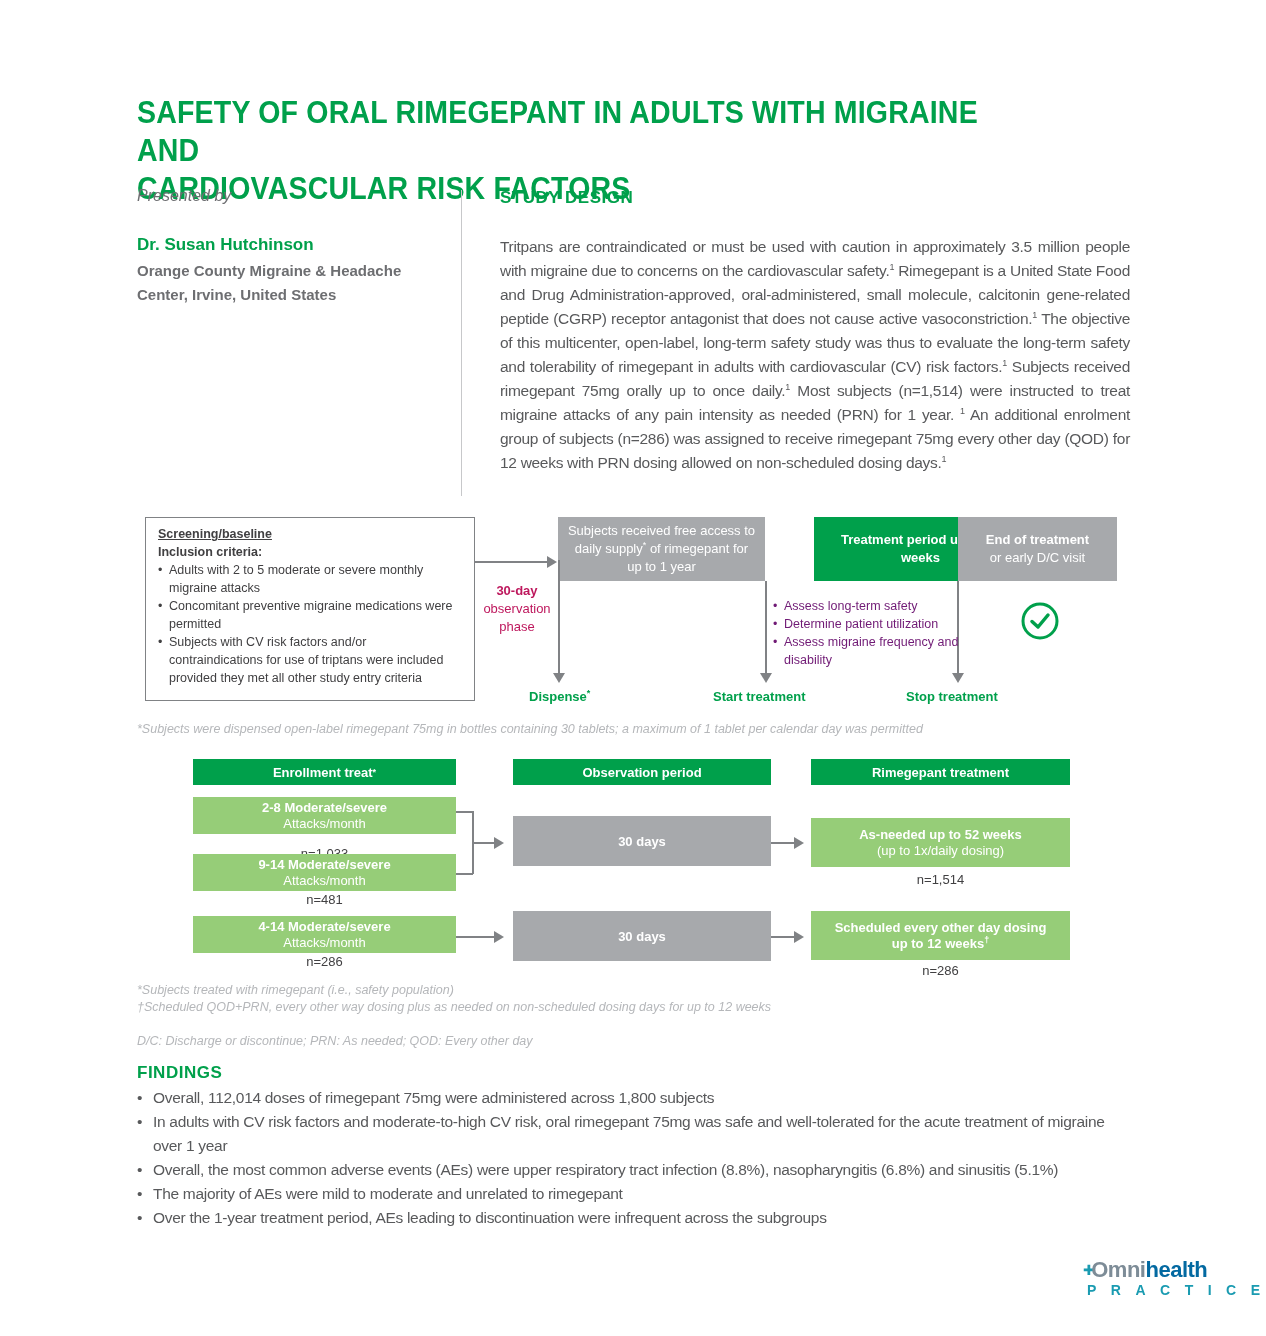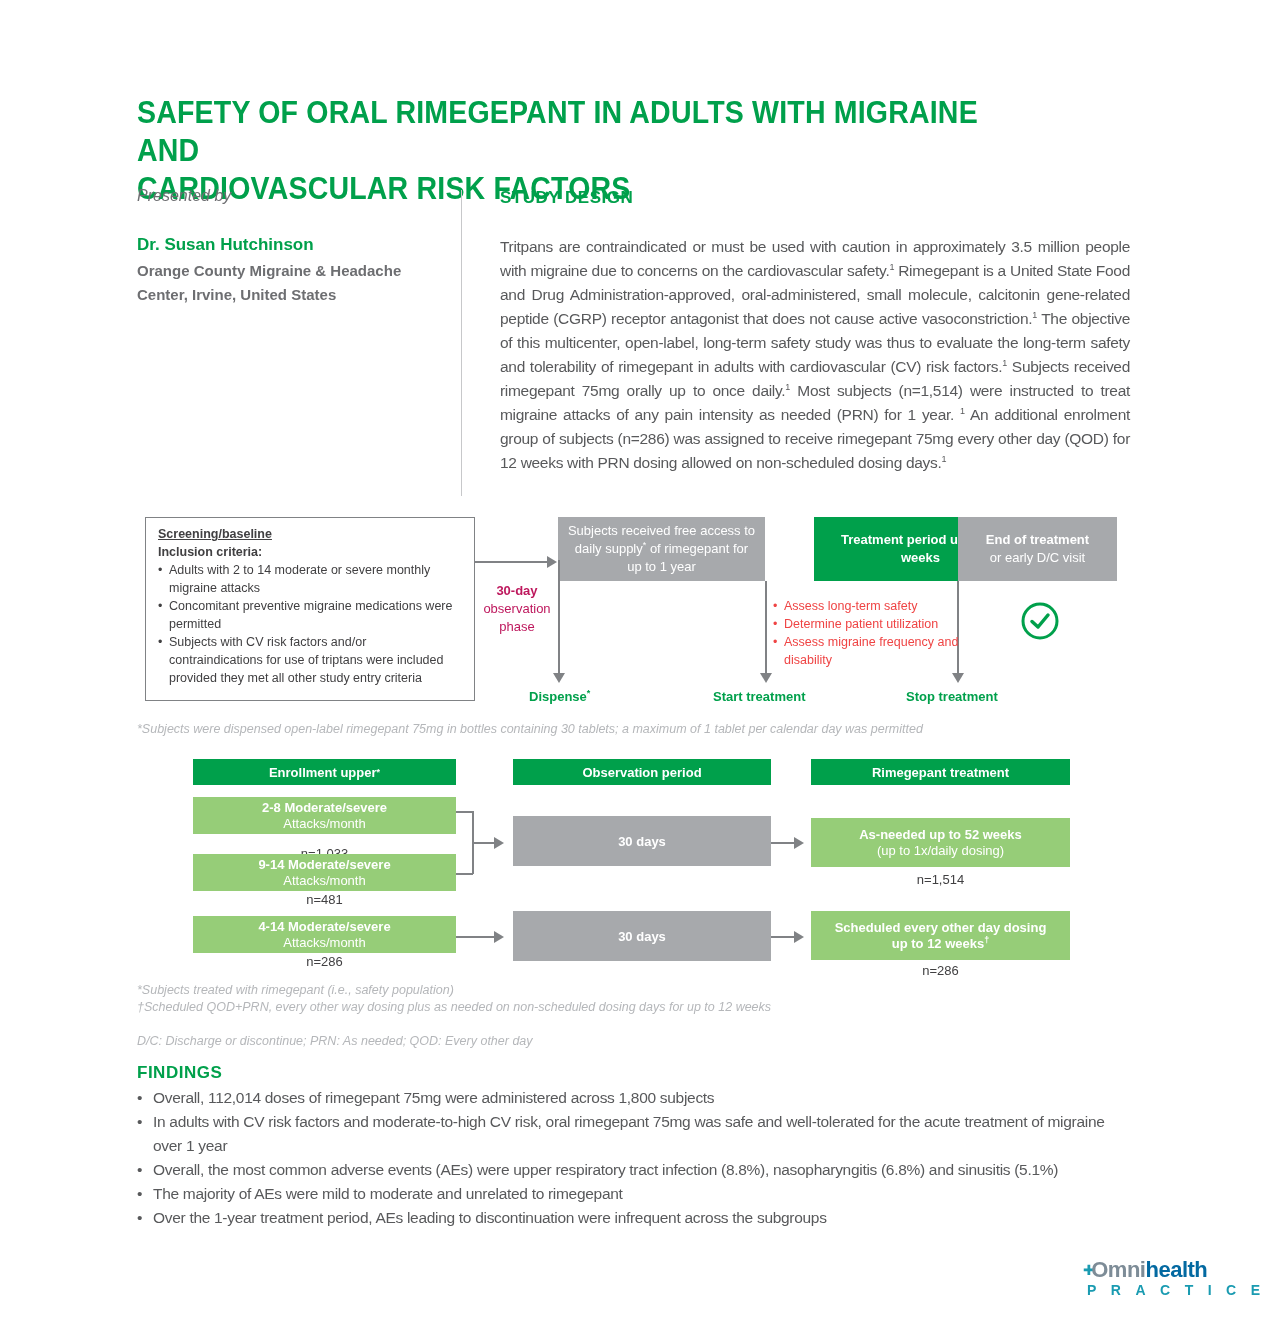--- a/index.html
+++ b/index.html
@@ -29,21 +29,21 @@
   .line-h { background: #808285; height: 1.5px; }
   .line-v { background: #808285; width: 1.5px; }
   .arrow-r { width: 0; height: 0; border-top: 6px solid transparent; border-bottom: 6px solid transparent; border-left: 10px solid #808285; }
   .arrow-d { width: 0; height: 0; border-left: 6px solid transparent; border-right: 6px solid transparent; border-top: 10px solid #808285; }
   .obs-label { left: 478px; top: 582px; width: 78px; text-align: center; font-size: 13px; line-height: 18px; color: #be185d; }
   .obs-label b { display: block; }
   .phase-box { top: 517px; height: 64px; display: flex; flex-direction: column; justify-content: center; align-items: center;
                text-align: center; font-size: 13px; line-height: 18px; color: #fff; box-sizing: border-box; padding: 0 8px; }
   .phase-grey { background: #a7a9ac; }
   .phase-green { background: #00a04b; font-weight: bold; }
-  .assess { left: 773px; top: 597px; width: 190px; font-size: 12.5px; line-height: 18px; color: #ef4444; }
+  .assess { left: 773px; top: 597px; width: 190px; font-size: 12.5px; line-height: 18px; color: #701a75; }
   .assess ul { margin: 0; padding-left: 11px; list-style: none; }
   .assess li { position: relative; }
   .assess li::before { content: "•"; position: absolute; left: -11px; }
   .check { left: 1020px; top: 601px; width: 40px; height: 40px; }
   .milestone { top: 689px; font-size: 13px; font-weight: bold; color: #00a04b; }
   .footnote { font-size: 12.5px; font-style: italic; color: #b5b7ba; line-height: 18px; }
 
   
   .col-head { top: 759px; height: 26px; background: #00a04b; color: #fff; font-weight: bold; font-size: 13px;
               display: flex; align-items: center; justify-content: center; }
@@ -85,21 +85,21 @@
 
 <div class="abs section-h study-h">STUDY DESIGN</div>
 <div class="abs study-body">
   <span>Tritpans are contraindicated or must be used with caution in approximately 3.5 million people with migraine due to concerns on the cardiovascular safety.</span><sup>1</sup><span> Rimegepant is a United State Food and Drug Administration-approved, oral-administered, small molecule, calcitonin gene-related peptide (CGRP) receptor antagonist that does not cause active vasoconstriction.</span><sup>1</sup><span> The objective of this multicenter, open-label, long-term safety study was thus to evaluate the long-term safety and tolerability of rimegepant in adults with cardiovascular (CV) risk factors.</span><sup>1</sup><span> Subjects received rimegepant 75mg orally up to once daily.</span><sup>1</sup><span> Most subjects (n=1,514) were instructed to treat migraine attacks of any pain intensity as needed (PRN) for 1 year. </span><sup>1</sup><span> An additional enrolment group of subjects (n=286) was assigned to receive rimegepant 75mg every other day (QOD) for 12 weeks with PRN dosing allowed on non-scheduled dosing days.</span><sup>1</sup>
 </div>
 
 <div class="abs screen-box">
   <div class="h1">Screening/baseline</div>
   <div class="h2">Inclusion criteria:</div>
   <ul>
-    <li>Adults with 2 to 14 moderate or severe monthly migraine attacks</li>
+    <li>Adults with 2 to 5 moderate or severe monthly migraine attacks</li>
     <li>Concomitant preventive migraine medications were permitted</li>
     <li>Subjects with CV risk factors and/or contraindications for use of triptans were included provided they met all other study entry criteria</li>
   </ul>
 </div>
 
 <div class="abs line-h" style="left:475px; top:561px; width:73px;"></div>
 <div class="abs arrow-r" style="left:547px; top:556px;"></div>
 
 <div class="abs obs-label">
   <b>30-day</b>
@@ -137,21 +137,21 @@
   <path d="M12 20.5 L18 26 L28 14" fill="none" stroke="#00a04b" stroke-width="3.5" stroke-linecap="round" stroke-linejoin="round"></path>
 </svg>
 
 <div class="abs milestone" style="left:529px;"><span>Dispense</span><sup>*</sup></div>
 <div class="abs milestone" style="left:713px;">Start treatment</div>
 <div class="abs milestone" style="left:906px;">Stop treatment</div>
 
 <div class="abs footnote" style="left:137px; top:720px;">*Subjects were dispensed open-label rimegepant 75mg in bottles containing 30 tablets; a maximum of 1 tablet per calendar day was permitted</div>
 
 <div class="abs col-head" style="left:193px; width:263px;">
-    <span>Enrollment upper</span>
+    <span>Enrollment treat</span>
     <sup>*</sup>
   </div>
 <div class="abs col-head" style="left:513px; width:258px;">Observation period</div>
 <div class="abs col-head" style="left:811px; width:259px;">Rimegepant treatment</div>
 
 <div class="abs lg-box" style="left:193px; top:791px; width:263px; height:37px;margin-top:6px;">
   <span class="b">2-8 Moderate/severe</span>
   <span>Attacks/month</span>
 </div>
 <div class="abs n-label" style="left:193px; top:829px; width:263px;margin-top:17px;">n=1,033</div>

